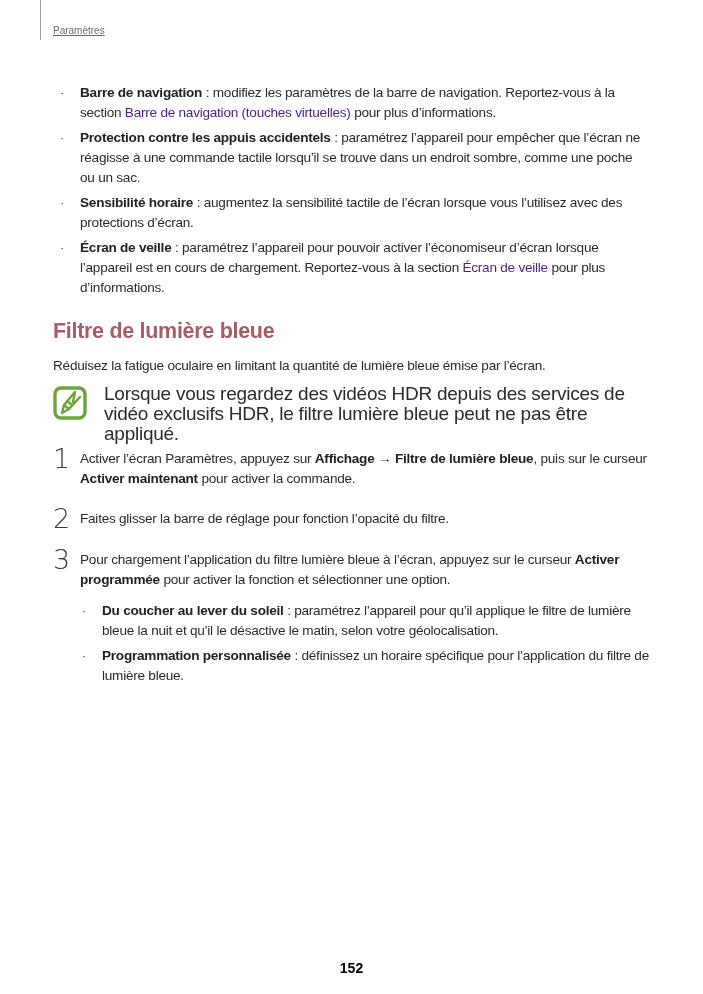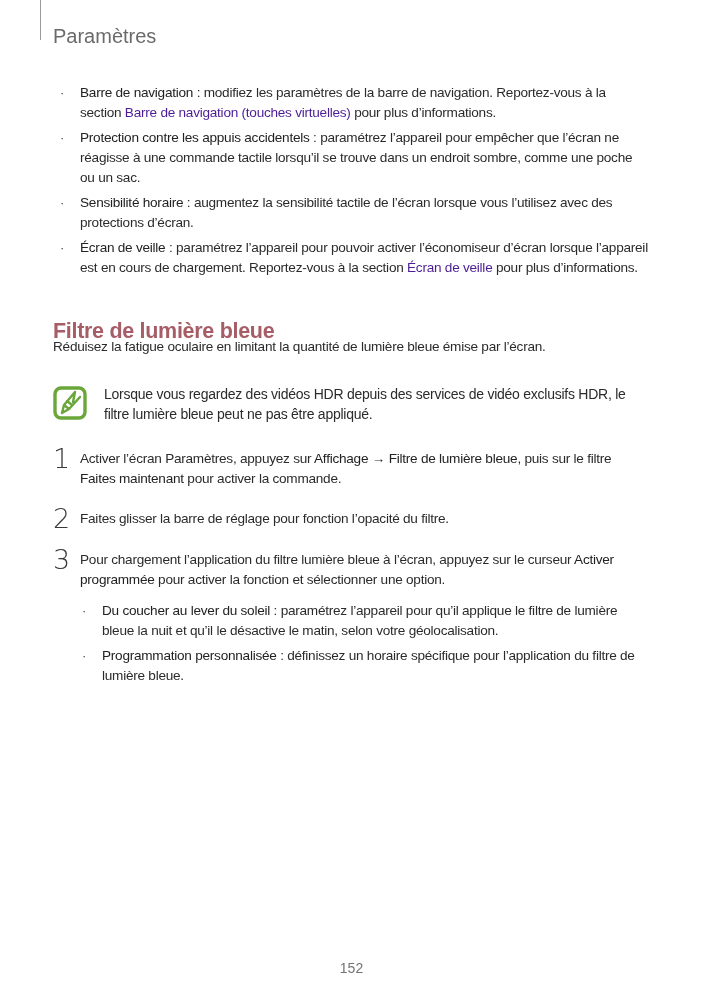--- a/index.html
+++ b/index.html
@@ -4,57 +4,57 @@
   <style>
     html, body { margin: 0; padding: 0; background: #ffffff; }
     body {
       width: 703px; height: 994px; position: relative; overflow: hidden;
       font-family: "Liberation Sans", sans-serif; color: #2b2b2b;
     }
     .page-header-rule {
       position: absolute; left: 40px; top: 0; width: 1px; height: 40px; background: #9a9a9a;
     }
     .page-header {
-      position: absolute; left: 53px; top: 25px; font-size: 20px; color: #6a6a6a;
+      position: absolute; left: 53px; top: 25px; font-size: 10px; color: #6a6a6a; text-decoration: underline;
     }
     .content { position: absolute; left: 0; top: 0; width: 703px; }
     .bullet-list { position: absolute; left: 60px; width: 590px; margin: 0; padding: 0; list-style: none; }
     .bullet-item {
       position: relative; padding-left: 20px; font-size: 13.6px; line-height: 20px;
       letter-spacing: -0.25px; margin-bottom: 5px;
     }
     .bullet-dot {
       position: absolute; left: 0; top: 0; font-size: 13px; color: #444;
     }
-    b { font-weight: normal; color: #222; }
+    b { font-weight: bold; color: #222; }
     .link { color: #4c1d95; }
     .section-title {
       position: absolute; left: 53px; top: 319px; font-size: 21.5px; font-weight: bold;
       color: #a65d66; letter-spacing: -0.3px;
     }
     .intro {
-      position: absolute; left: 53px; top: 337px; font-size: 13.6px; letter-spacing: -0.25px; line-height: 20px;
+      position: absolute; left: 53px; top: 356px; font-size: 13.6px; letter-spacing: -0.25px; line-height: 20px;
     }
     .note-icon { position: absolute; left: 53px; top: 386px; width: 34px; height: 34px; }
     .note-text {
-      position: absolute; left: 104px; top: 384px; width: 545px; font-size: 14px;
+      position: absolute; left: 104px; top: 384px; width: 545px; font-size: 19px;
       letter-spacing: -0.25px; line-height: 20px;
     }
     .step { position: absolute; left: 53px; width: 600px; }
     .step-number {
       position: absolute; left: 0; top: -6px; font-size: 27px; color: #3a3a3a;
       font-family: "DejaVu Sans", sans-serif; font-weight: 300;
     }
     .step-text {
       position: absolute; left: 27px; top: 0; width: 570px; font-size: 13.6px;
       letter-spacing: -0.25px; line-height: 20px;
     }
     .sub-list { position: absolute; left: 82px; width: 570px; margin: 0; padding: 0; list-style: none; }
     .page-number {
-      position: absolute; left: 0; width: 703px; top: 960px; text-align: center; font-size: 14px; color: #737373;
+      position: absolute; left: 0; width: 703px; top: 960px; text-align: center; font-size: 14px; color: #000000; font-weight: bold;
     }
   </style>
 </head>
 <body>
 
 <div class="page-header-rule"></div>
 <div class="page-header">Paramètres</div>
 
 <div class="content">
 
@@ -82,21 +82,21 @@
 
   <svg class="note-icon" viewBox="0 0 34 34">
     <rect x="2" y="2" width="30" height="30" rx="6" ry="6" fill="none" stroke="#6aa63a" stroke-width="3.4"></rect>
     <path d="M9 27 L11 19 L22 6 M11 19 L16 23 L27 11 M16 23 L9 27 M14 15 L19 19 M22 6 L20 16" fill="none" stroke="#6aa63a" stroke-width="2.4" stroke-linejoin="round" stroke-linecap="round"></path>
   </svg>
   <div class="note-text">Lorsque vous regardez des vidéos HDR depuis des services de vidéo exclusifs HDR, le filtre lumière bleue peut ne pas être appliqué.</div>
 
   <div class="step" style="top:449px;">
     <span class="step-number">1</span>
     <div class="step-text">
-      <span>Activer l’écran Paramètres, appuyez sur </span><b>Affichage</b><span> → </span><b>Filtre de lumière bleue</b><span>, puis sur le filtre </span><b>Faites maintenant</b><span> pour activer la commande.</span>
+      <span>Activer l’écran Paramètres, appuyez sur </span><b>Affichage</b><span> → </span><b>Filtre de lumière bleue</b><span>, puis sur le curseur </span><b>Activer maintenant</b><span> pour activer la commande.</span>
     </div>
   </div>
 
   <div class="step" style="top:509px;">
     <span class="step-number">2</span>
     <div class="step-text">
       <span>Faites glisser la barre de réglage pour fonction l’opacité du filtre.</span>
     </div>
   </div>
 

